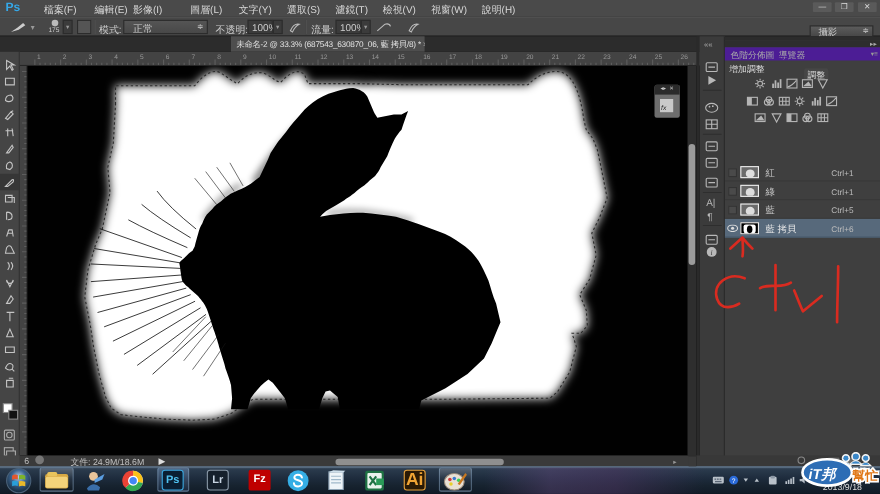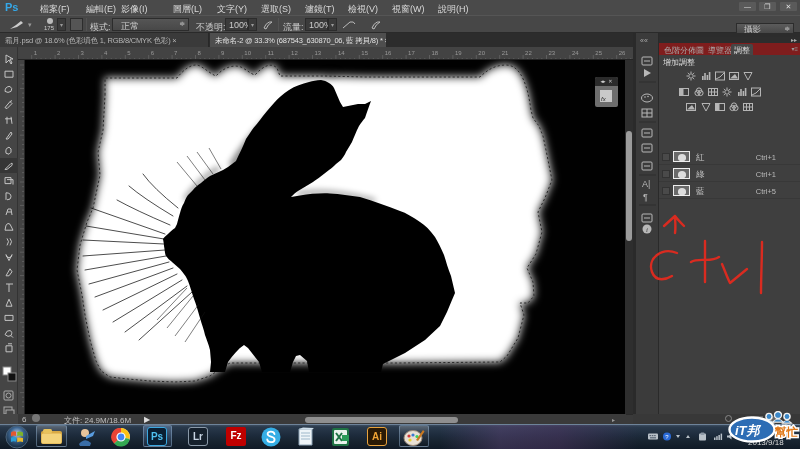--- a/index.html
+++ b/index.html
@@ -20,23 +20,23 @@
 #rulerv{left:18px;top:60px;width:7px;height:354px;background:#434343;border-right:1px solid #262626;overflow:hidden;}
 #toolbar{left:0;top:47px;width:18px;height:377px;background:#454545;border-right:1px solid #333;}
 #canvas{left:25px;top:60px;width:600px;height:354px;background:#010101;overflow:hidden;}
 #vscroll{left:625px;top:60px;width:8px;height:354px;background:#2e2e2e;}
 #vthumb{left:626px;top:131px;width:6px;height:110px;background:#9b9b9b;border-radius:3px;}
 #hscroll{left:305px;top:417px;width:153px;height:6px;background:#8f8f8f;border-radius:3px;z-index:6;}
 #hthumb{left:626px;top:414px;width:7px;height:10px;background:#3a3a3a;border-top:1px solid #2a2a2a;z-index:6;}
 #divider{left:633px;top:33px;width:3px;height:382px;background:#2a2a2a;}
 #iconstrip{left:636px;top:33px;width:23px;height:382px;background:#3b3b3b;border-right:1px solid #2a2a2a;}
 #rpanel{left:659px;top:37px;width:141px;height:378px;background:#3f3f3f;}
-.ptabbar{position:absolute;left:0;width:141px;height:12px;background:#7f1d1d;}
+.ptabbar{position:absolute;left:0;width:141px;height:12px;background:#4c1d95;}
 .ptab{position:absolute;top:1px;height:11px;font-size:8px;color:#aaa;padding:1px 3px 0 3px;}
-.ptab.act{background:#464646;color:#ddd;border-radius:2px 2px 0 0;}
+.ptab.act{background:#464646;color:#ddd;border-radius:2px 2px 0 0;margin-top:18px;}
 .chrow{position:absolute;left:0;width:141px;height:17px;border-bottom:1px solid #383838;color:#c8c8c8;font-size:8.5px;}
 .chbox{position:absolute;left:3px;top:5px;width:8px;height:8px;background:#4a4a4a;border:1px solid #333;}
 .chthumb{position:absolute;left:14px;top:3px;width:17px;height:11px;border:1px solid #eee;}
 .chname{position:absolute;left:37px;top:4px;}
 .chkey{position:absolute;right:24px;top:5px;font-size:7.5px;color:#bbb;}
 #statusbar{left:18px;top:414px;width:615px;height:10px;background:#3a3a3a;color:#c0c0c0;font-size:8px;}
 #statusbar2{left:0px;top:414px;width:18px;height:10px;background:#454545;}
 #pfooter{left:633px;top:414px;width:167px;height:10px;background:#383838;}
 #taskbar{left:0;top:424px;width:800px;height:25px;background:linear-gradient(180deg,#47586b 0%,#2a3a4c 12%,#1d2b3c 45%,#17232f 70%,#101a26 100%);}
 #taskbar::before{content:"";position:absolute;left:0;top:0;width:800px;height:1px;background:#6e8399;}
@@ -91,21 +91,20 @@
   <svg class="abs" style="left:342px;top:3px" width="14" height="12" viewBox="0 0 14 12">
       <path d="M1,9 L8,3 M8,3 Q12,2 13,5" fill="none" stroke="#bbb"></path>
     </svg>
   <svg class="abs" style="left:370px;top:3px" width="12" height="12" viewBox="0 0 12 12">
       <path d="M2,9 Q5,2 10,3 Q6,5 4,10 Z" fill="none" stroke="#bbb"></path>
     </svg>
   <div class="obox" style="left:736px;top:7px;width:58px;height:11px;background:linear-gradient(180deg,#5c5c5c,#474747);padding:0 0 0 7px;font-size:8.5px;line-height:10px">攝影<span style="position:absolute;right:3px;top:0px;font-size:7px">≑</span></div>
 </div>
 
 <div class="abs" id="tabbar">
-  <div class="dtab" style="left:0;width:209px;background:#3a3a3a;border-right:1px solid #282828">霜月.psd @ 18.6% (色彩填色 1, RGB/8/CMYK 色彩) ×</div>
   <div class="dtab" style="left:210px;width:176px;background:#4e4e4e;color:#e0e0e0">未命名-2 @ 33.3% (687543_630870_06, 藍 拷貝/8) * ×</div>
 </div>
 
 <div class="abs" id="rulercorner"></div>
 <div class="abs" id="rulerh"><svg width="782" height="13" id="svgrh">
       <line x1="13.7" y1="7" x2="13.7" y2="13" stroke="#5e5e5e" stroke-width="1"></line>
       <line x1="18.38" y1="10" x2="18.38" y2="13" stroke="#5e5e5e" stroke-width="1"></line>
       <line x1="23.06" y1="10" x2="23.06" y2="13" stroke="#5e5e5e" stroke-width="1"></line>
       <line x1="27.74" y1="10" x2="27.74" y2="13" stroke="#5e5e5e" stroke-width="1"></line>
       <line x1="32.42" y1="10" x2="32.42" y2="13" stroke="#5e5e5e" stroke-width="1"></line>
@@ -674,20 +673,32 @@
       <span class="chkey">Ctrl+1</span>
   </div>
   <div class="chrow" style="top:145px">
     <div class="chbox"></div>
       <div class="chthumb" style="background:#6a6a6a">
         <div style="position:absolute;left:4px;top:2px;width:8px;height:7px;background:#ddd;border-radius:50% 50% 40% 40%"></div>
       </div>
     <span class="chname">藍</span>
       <span class="chkey">Ctrl+5</span>
   </div>
+  <div class="chrow" style="top:162px;background:#57697b;color:#e8e8e8;border-bottom:1px solid #47586a">
+    <svg style="position:absolute;left:2px;top:5px" width="10" height="7" viewBox="0 0 10 7">
+        <ellipse cx="5" cy="3.5" rx="4.5" ry="3" fill="none" stroke="#ddd" stroke-width="1"></ellipse>
+        <circle cx="5" cy="3.5" r="1.4" fill="#ddd"></circle>
+      </svg>
+    <div class="chthumb" style="background:#000">
+        <div style="position:absolute;left:2px;top:1px;width:11px;height:8px;background:#fff;border-radius:2px"></div>
+        <div style="position:absolute;left:5px;top:2px;width:5px;height:7px;background:#000;border-radius:50%"></div>
+      </div>
+    <span class="chname">藍 拷貝</span>
+      <span class="chkey">Ctrl+6</span>
+  </div>
 </div>
 <svg class="abs" style="left:640px;top:190px" width="160" height="120" viewBox="0 0 160 120">
   <g stroke="#d92b20" stroke-width="2.4" fill="none" stroke-linecap="round" stroke-linejoin="round">
     <path d="M35,43 C36,37 35,30 35,27 M35,26 L24,36 M35,26 C38,30 41,33 44,36"></path>
     <path d="M37,63 C22,57 7,68 12,82 C16,93 27,89 32,86"></path>
     <path d="M65,51 L65,92 M51,72 C59,67 70,73 79,67"></path>
     <path d="M82,74 C85,81 87,87 90,93 L107,79"></path>
     <path d="M122,52 C122,69 121,86 121,103"></path>
   </g>
 </svg>
@@ -761,21 +772,21 @@
         <line x1="6" y1="9" x2="15" y2="9"></line>
         <line x1="6" y1="12" x2="15" y2="12"></line>
       </g>
   </svg>
   <svg class="abs" style="left:330px;top:3px" width="21" height="20" viewBox="0 0 21 20">
     <rect x="2" y="1" width="17" height="18" rx="2" fill="#1f7244"></rect>
     <rect x="4" y="3" width="13" height="14" rx="1" fill="#e9f2ec"></rect>
     <path d="M6,6 L12,14 M12,6 L6,14" stroke="#1f7244" stroke-width="2"></path>
     <rect x="12" y="8" width="7" height="6" fill="#2a9a58"></rect>
   </svg>
-  <div class="ticon" style="left:367px;background:#2a1a05;border:1px solid #e8a33d;color:#f0a434;font-size:10px;line-height:18px">Ai</div>
+  <div class="ticon" style="left:367px;background:#2a1a05;border:1px solid #e8a33d;color:#f0a434;font-size:16px;line-height:18px">Ai</div>
   <svg class="abs" style="left:402px;top:3px" width="24" height="20" viewBox="0 0 24 20">
     <ellipse cx="11" cy="11" rx="9" ry="7.5" fill="#e8e0d4" stroke="#9a8a7a"></ellipse>
     <circle cx="7" cy="9" r="1.6" fill="#d03a3a"></circle>
       <circle cx="11" cy="8" r="1.6" fill="#3a7ad0"></circle>
       <circle cx="15" cy="9.5" r="1.6" fill="#3ad05a"></circle>
       <circle cx="8" cy="13" r="1.6" fill="#e8d02a"></circle>
     <path d="M14,13 L21,3 L22.5,4.5 L16,14 Z" fill="#c87820"></path>
   </svg>
 
   <svg class="abs" style="left:646px;top:8px" width="92" height="9" viewBox="0 0 92 9">

